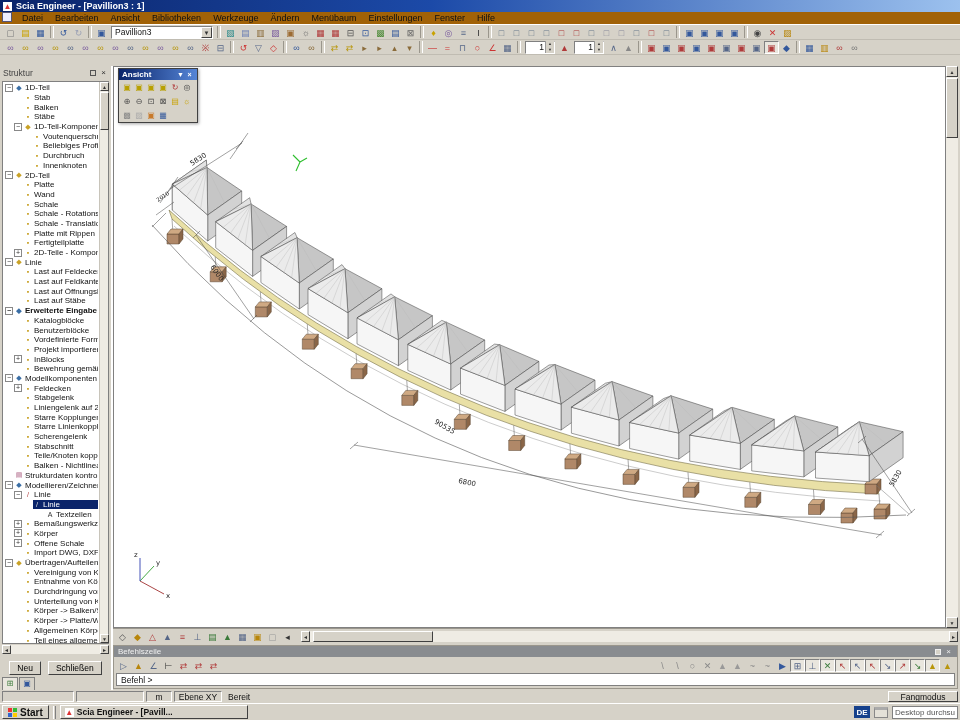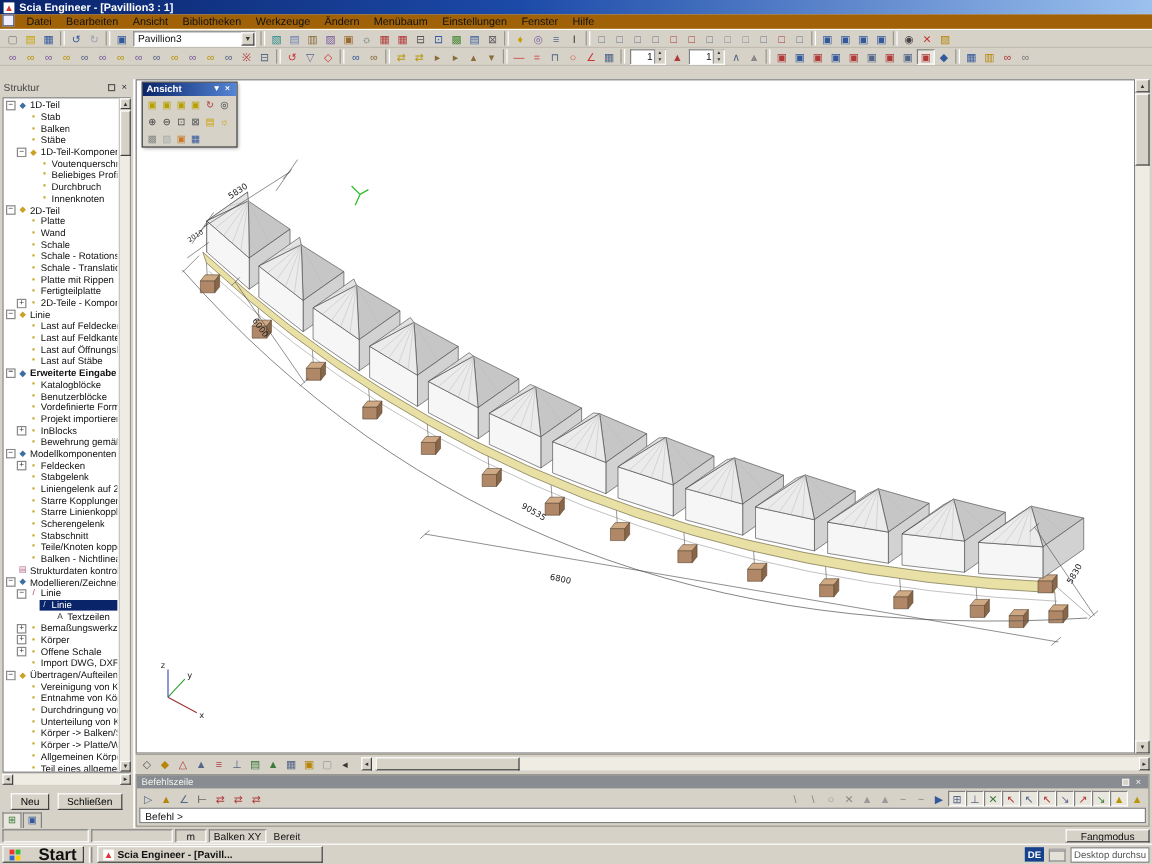--- a/index.html
+++ b/index.html
@@ -86,21 +86,21 @@
 .cmdrow{height:16px;display:flex;align-items:center;padding:0 2px}
 .cmdrow .right{margin-left:auto;display:flex;align-items:center}
 .cmdinput{position:absolute;left:2px;right:2px;bottom:2px;height:13px;background:#fff;border:1px solid #808080;font-size:8.5px;display:flex;align-items:center;padding:0 4px}
 
 
 .statusbar{position:absolute;left:0;right:0;top:690px;height:13px;display:flex;gap:2px;padding:1px 2px;background:#d6d2c8;align-items:stretch}
 .scell{border:1px solid;border-color:#808080 #fff #fff #808080;font-size:8.5px;display:flex;align-items:center;justify-content:center;padding:0 3px;white-space:nowrap;overflow:hidden}
 .scell.flat{border-color:transparent;justify-content:flex-start}
 .scell.raised{border-color:#fff #404040 #404040 #fff}
 .taskbar{position:absolute;left:0;right:0;top:703px;height:17px;background:#d6d2c8;border-top:1px solid #fff;display:flex;align-items:center;gap:4px;padding:0 2px}
-.startbtn{height:14px;display:flex;align-items:center;gap:15px;padding:0 5px;font-weight:bold;font-size:14px;background:#d6d2c8;border:1px solid;border-color:#fff #404040 #404040 #fff}
+.startbtn{height:14px;display:flex;align-items:center;gap:3px;padding:0 5px;font-weight:bold;font-size:10px;background:#d6d2c8;border:1px solid;border-color:#fff #404040 #404040 #fff}
 .flag{width:9px;height:9px;display:grid;grid-template-columns:1fr 1fr;grid-template-rows:1fr 1fr;gap:1px;flex:0 0 auto}
 .flag span{display:block}
 .tgrip{width:3px;height:13px;border-left:1px solid #fff;border-right:1px solid #808080}
 .taskbtn{height:14px;width:188px;display:flex;align-items:center;gap:3px;padding:0 4px;font-weight:bold;font-size:8.5px;background:#d6d2c8;border:1px solid;border-color:#fff #404040 #404040 #fff;overflow:hidden;white-space:nowrap}
 .taskico{width:9px;height:9px;background:#fff;color:#d33;font-size:8px;line-height:9px;text-align:center;flex:0 0 auto}
 .tray{margin-left:auto;display:flex;align-items:center;gap:4px}
 .lang{width:16px;height:12px;background:#16418c;color:#fff;font-size:8px;font-weight:bold;display:flex;align-items:center;justify-content:center}
 .printer{width:14px;height:11px;background:#e4e1d8;border:1px solid #888;border-top:3px solid #aaa}
 .searchbox{width:66px;height:13px;background:#fff;border:1px solid #808080;font-size:8px;color:#555;display:flex;align-items:center;padding:0 2px;overflow:hidden;white-space:nowrap}
 </style>
@@ -1067,21 +1067,21 @@
     </div>
     <div class="cmdinput">
       <span>Befehl &gt;</span>
     </div>
   </div>
 
   <div class="statusbar">
     <span class="scell" style="width:72px"></span>
     <span class="scell" style="width:68px"></span>
     <span class="scell" style="width:26px">m</span>
-    <span class="scell" style="width:48px">Balken XY</span>
+    <span class="scell" style="width:48px">Ebene XY</span>
     <span class="scell flat" style="flex:1">Bereit</span>
     <span class="scell raised" style="width:70px">Fangmodus</span>
   </div>
 
   <div class="taskbar">
     <span class="startbtn">
       <span class="flag">
         <span style="background:#e33"></span>
           <span style="background:#3b3"></span>
         <span style="background:#36c"></span>

